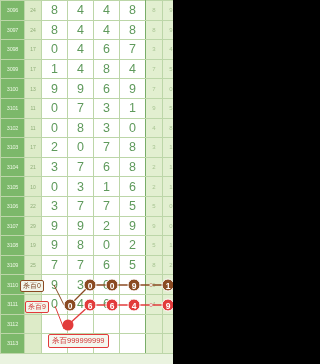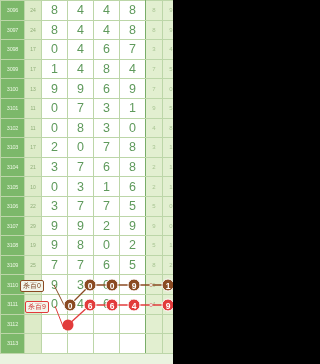--- a/index.html
+++ b/index.html
@@ -332,15 +332,16 @@
         <div class="node red" style="left: 90px; top: 305px;">6</div>
         <div class="node red" style="left: 112px; top: 305px;">6</div>
         <div class="node red" style="left: 134px; top: 305px;">4</div>
         <div class="node dot reddot" style="left: 151px; top: 305px;"></div>
         <div class="node red" style="left: 168px; top: 305px;">9</div>
         <div class="bigdot" style="left: 68px; top: 325px;"></div>
       </div>
 
     <div class="tag brown" id="tag-brown" style="left: 20px; top: 280px;">杀百0</div>
     <div class="tag red" id="tag-red" style="left: 25px; top: 301px;">杀百9</div>
+    <div class="tag tip" id="tooltip" style="left: 48px; top: 334px;">杀百999999999</div>
   </div>
 
 </div>
 
 </body></html>

